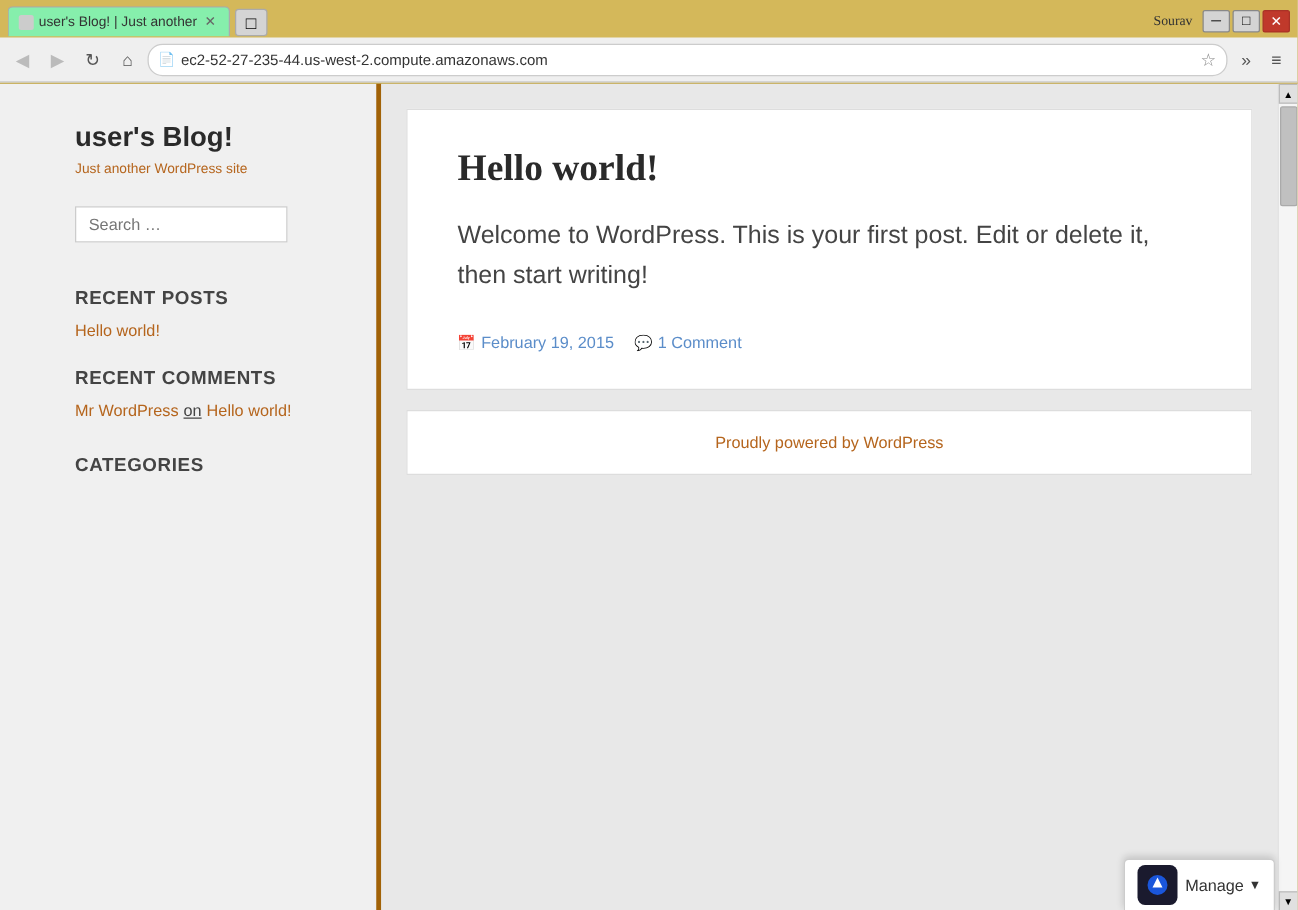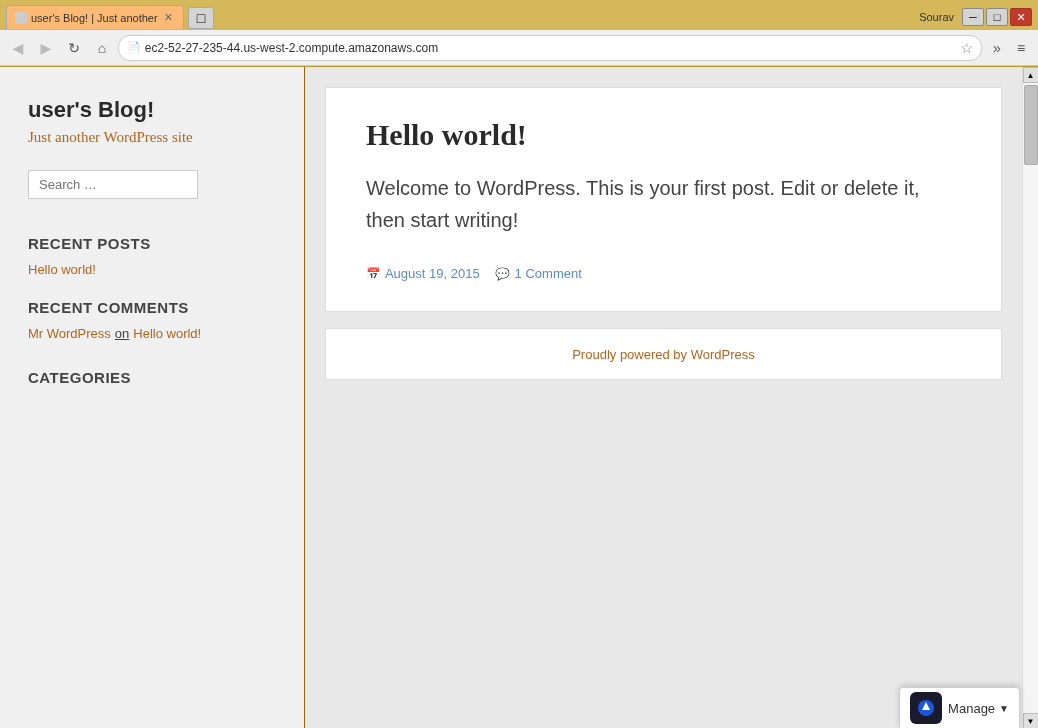--- a/index.html
+++ b/index.html
@@ -22,21 +22,21 @@
     }
 
     .tab-area {
       display: flex;
       align-items: flex-end;
     }
 
     .tab {
       display: flex;
       align-items: center;
-      background: #fdba74;
+      background: #86efac;
       border: 1px solid #aaa;
       border-bottom: none;
       border-radius: 4px 4px 0 0;
       padding: 4px 8px;
       font-size: 11px;
       color: #333;
       min-width: 160px;
       max-width: 200px;
       height: 24px;
     }
@@ -84,20 +84,21 @@
     .title-bar-controls {
       display: flex;
       align-items: center;
       gap: 2px;
     }
 
     .title-bar-user {
       font-size: 11px;
       color: #333;
       margin-right: 6px;
+      font-family: Liberation Serif, serif;
     }
 
     .ctrl-btn {
       width: 22px;
       height: 18px;
       display: flex;
       align-items: center;
       justify-content: center;
       font-size: 11px;
       cursor: pointer;
@@ -185,37 +186,36 @@
       display: flex;
       align-items: center;
       justify-content: center;
     }
 
     
     .sidebar {
       width: 305px;
       min-width: 305px;
       background: #f0f0f0;
-      padding: 30px 30px 20px 28px;
+      padding: 30px 30px 20px 60px;
       overflow-y: auto;
-      border-right: 1px solid #a16207;
+      border-right: 4px solid #a16207;
     }
 
     .blog-title {
       font-size: 22px;
       font-weight: bold;
       color: #2a2a2a;
       margin-bottom: 6px;
     }
 
     .blog-subtitle {
-      font-size: 15px;
+      font-size: 11px;
       color: #b5651d;
       margin-bottom: 24px;
-      font-family: Liberation Serif, serif;
     }
 
     .search-box {
       width: 170px;
       padding: 6px 10px;
       border: 1px solid #ccc;
       background: white;
       font-size: 13px;
       color: #999;
       outline: none;
@@ -450,21 +450,21 @@
 
   <div class="content-area">
     <div class="main-content">
 
       <div class="post-card">
         <h2 class="post-title">Hello world!</h2>
         <p class="post-body">Welcome to WordPress. This is your first post. Edit or delete it, then start writing!</p>
         <div class="post-meta">
           <div class="post-meta-item">
             <span style="font-size:12px;">📅</span>
-            <a href="#" style="color:#5b8dc9; font-size:13px; text-decoration:none;">August 19, 2015</a>
+            <a href="#" style="color:#5b8dc9; font-size:13px; text-decoration:none;">February 19, 2015</a>
           </div>
           <div class="post-meta-item">
             <span style="font-size:12px;">💬</span>
             <a href="#" style="color:#5b8dc9; font-size:13px; text-decoration:none;">1 Comment</a>
           </div>
         </div>
       </div>
 
       <div class="footer-card">
         <a class="footer-link" href="#">Proudly powered by WordPress</a>

